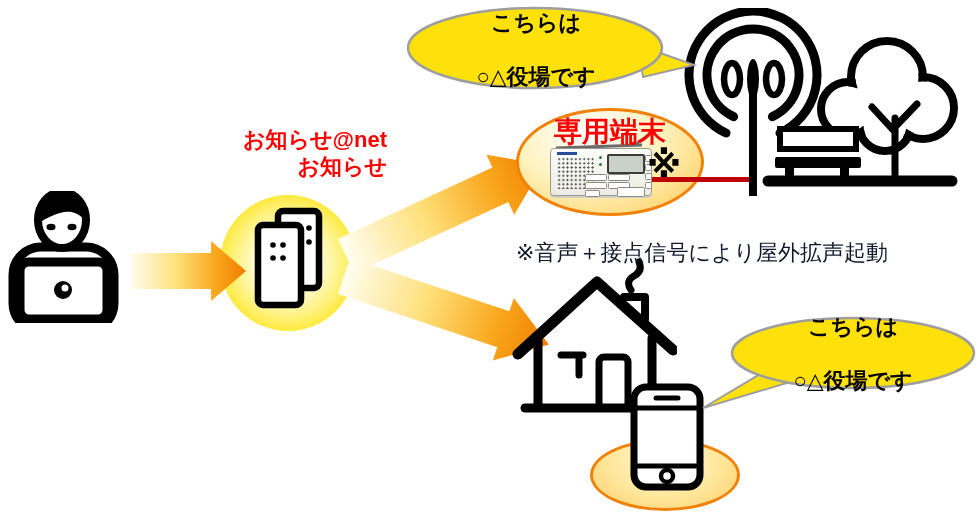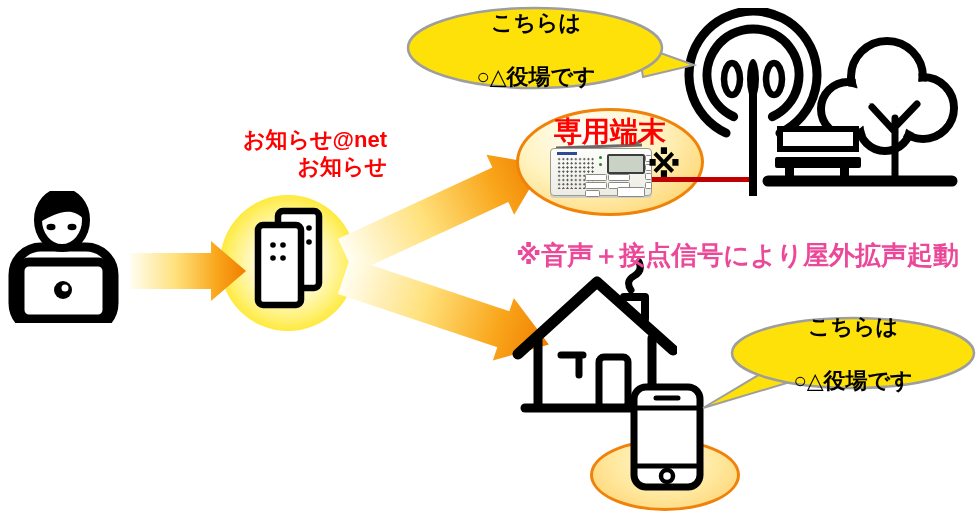--- a/index.html
+++ b/index.html
@@ -34,21 +34,21 @@
   .bubble{z-index:7;}
   .server-label{
     left:212px;top:126px;width:175px;text-align:right;color:#FF0000;
     font-size:22px;font-weight:bold;line-height:27px;white-space:nowrap;
   }
   .terminal-label{
     left:542px;top:113px;width:136px;text-align:center;color:#FF0000;
     font-size:28px;font-weight:bold;white-space:nowrap;
   }
   .note-text{
-    left:516px;top:238px;color:#ec4899;font-size:26px;font-weight:bold;white-space:nowrap;
+    left:516px;top:238px;color:#0f172a;font-size:22px;font-weight:normal;white-space:nowrap;
   }
   .asterisk-big{left:647px;top:146px;font-size:35px;font-weight:bold;color:#000;line-height:38px;}
   .bubble-text{
     display:flex;flex-direction:column;justify-content:center;align-items:center;
     font-size:22px;font-weight:bold;color:#000;line-height:27px;z-index:8;white-space:nowrap;gap:27px;
   }
   .bubble-text-top{left:412px;top:12px;width:248px;height:74px;}
   .bubble-text-bottom{left:738px;top:320px;width:230px;height:66px;}
   
   .radio{left:548px;top:128px;width:114px;height:70px;z-index:5;}

